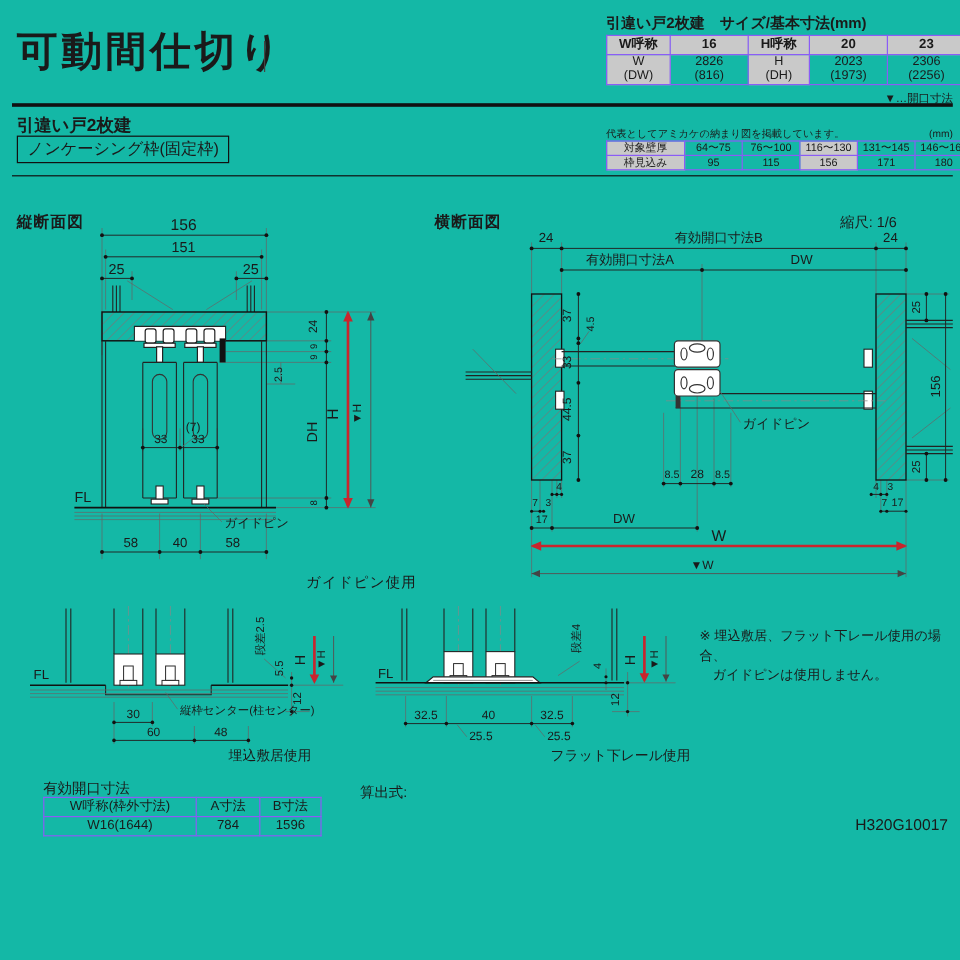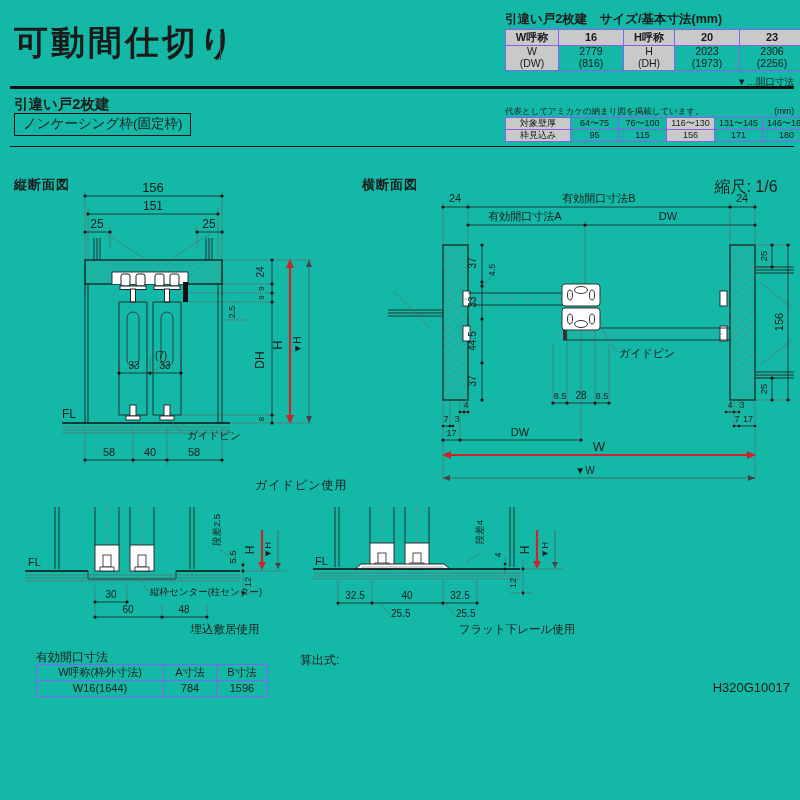--- a/index.html
+++ b/index.html
@@ -50,21 +50,21 @@
         <tr class="hd">
       <td class="gray" style="width:50px;">W呼称</td>
       <td class="gray" style="width:62px;">16</td>
       <td class="gray" style="width:48px;">H呼称</td>
       <td class="gray" style="width:62px;">20</td>
       <td class="gray" style="width:62px;">23</td>
     </tr>
     <tr>
       <td class="gray pre">W
 (DW)</td>
-      <td class="pre">2779
+      <td class="pre">2826
 (816)</td>
       <td class="gray pre">H
 (DH)</td>
       <td class="pre">2023
 (1973)</td>
       <td class="pre">2306
 (2256)</td>
     </tr>
   </tbody>
     </table>
@@ -95,21 +95,21 @@
       <td class="gray">156</td>
       <td>171</td>
       <td>180</td>
     </tr>
   </tbody>
     </table>
   <div class="abs rule" style="left:10px;top:146px;width:784px;height:1.2px;"></div>
 
   <div class="abs draw-label" style="left:14px;top:176px;">縦断面図</div>
   <div class="abs draw-label" style="left:362px;top:176px;">横断面図</div>
-  <div class="abs" style="left:700px;top:177px;width:92px;text-align:center;font-size:16px;">縮尺: 1/6</div>
+  <div class="abs" style="left:700px;top:177px;width:92px;text-align:left;font-size:12px;">縮尺: 1/6</div>
 
   <svg style="left:0;top:160px;" width="350" height="345" viewBox="0 0 350 345">
     <defs>
       <pattern id="h1" width="6" height="6" patternUnits="userSpaceOnUse" patternTransform="rotate(45)">
         <line x1="0" y1="0" x2="0" y2="6" stroke="#777" stroke-width="1"></line>
       </pattern>
     </defs>
 
     <path class="ext" d="M85 30 V136 M222 30 V136 M88 48 V98 M218 48 V98 M110 66 V90 M197 66 V90
       M222 100 H313 M188 124 H276 M188 133 H276 M183 142 H276 M230 263 H313 M181 255 H276
@@ -429,20 +429,22 @@
       <circle cx="138" cy="98" r="1.5"></circle>
       <circle cx="172" cy="98" r="1.5"></circle>
     <text x="50" y="94" font-size="10" text-anchor="middle">32.5</text>
     <text x="102" y="94" font-size="10" text-anchor="middle">40</text>
     <text x="155" y="94" font-size="10" text-anchor="middle">32.5</text>
     <text x="86" y="112" font-size="10">25.5</text>
     <text x="151" y="112" font-size="10">25.5</text>
     <text x="212" y="128" font-size="11.5" text-anchor="middle">フラット下レール使用</text>
   </svg>
 
+  <div class="abs pre" style="left:583px;top:522px;font-size:11px;line-height:1.5;">※ 埋込敷居、フラット下レール使用の場合、
+　ガイドピンは使用しません。</div>
 
   <div class="abs" style="left:36px;top:649px;font-size:12px;">有効開口寸法</div>
   <table class="abs tbl open-tbl" style="left:36px;top:664px;width:222px;">
     <tbody>
         <tr>
       <td style="width:124px;">W呼称(枠外寸法)</td>
       <td style="width:50px;">A寸法</td>
       <td style="width:48px;margin-left:48px;">B寸法</td>
     </tr>
     <tr>

